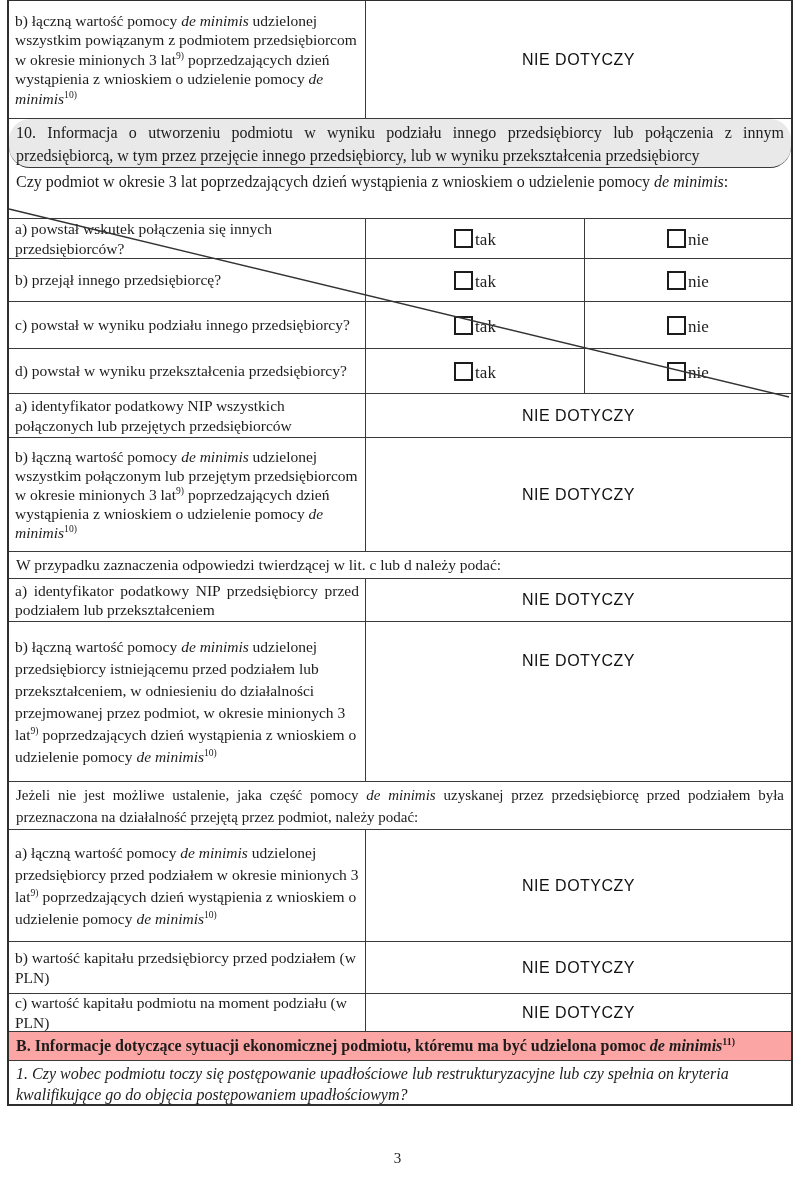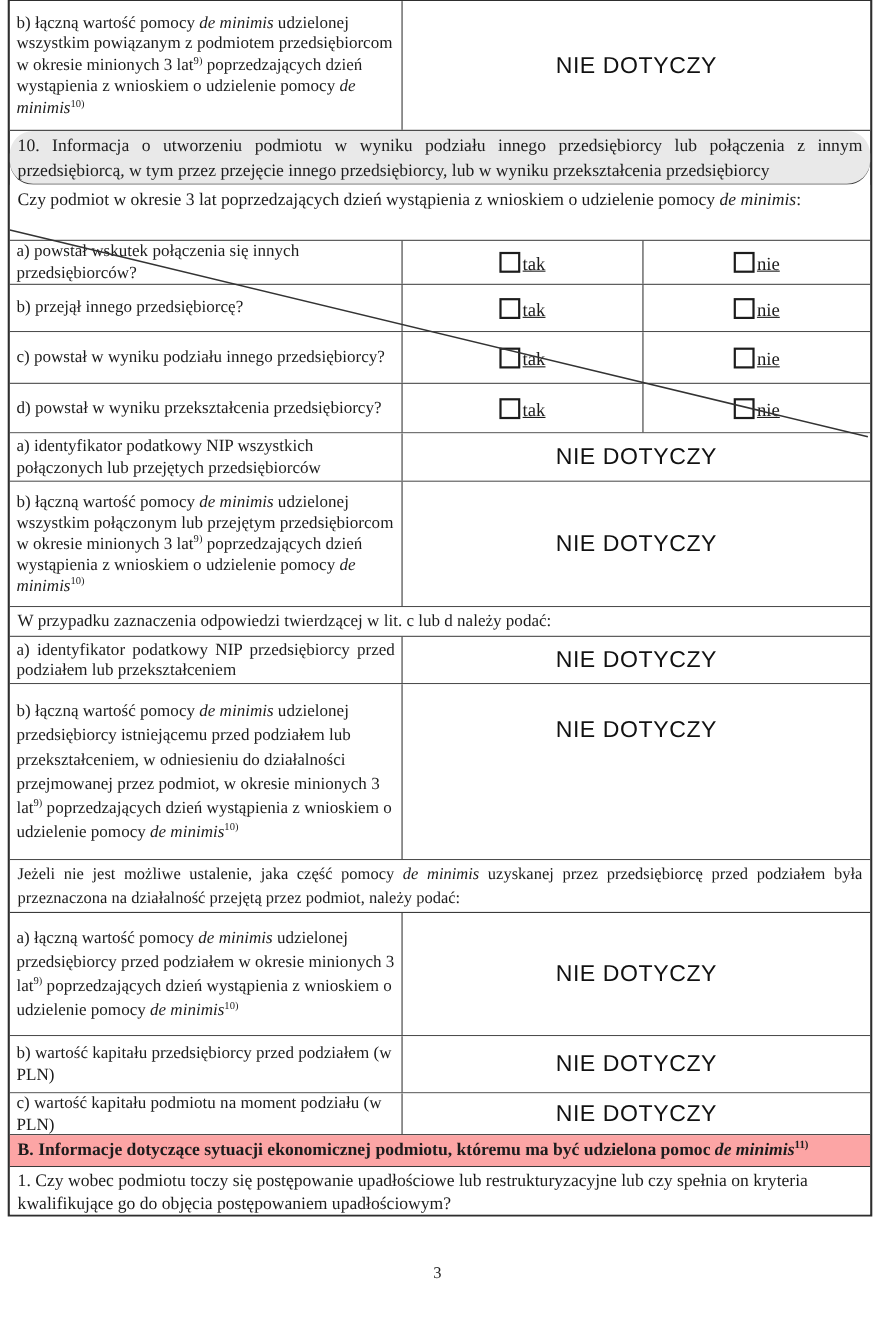--- a/index.html
+++ b/index.html
@@ -8,47 +8,47 @@
     width:795px; height:1200px; position:relative;
     font-family:"Liberation Serif", serif;
     color:#1c1c1c;
   }
   .page { position:absolute; top:0; left:0; width:795px; height:1200px; background:#ffffff; }
   .formtable {
     position:absolute; top:0; left:7px; width:786px;
     border:2px solid #2e2e2e; border-top:1px solid #2e2e2e;
   }
   .row { display:flex; width:100%; border-bottom:1px solid #3a3a3a; background:#fff; }
-  .row:last-child { border-bottom:none; }
+  .row:last-child { border-bottom:none;font-style:italic; }
   .cell { padding:2px 6px; }
   .label-cell {
     width:357px; flex:0 0 357px; border-right:1px solid #3a3a3a;
     display:flex; align-items:center;
     font-size:15.5px; line-height:19.5px;
   }
   .value-cell {
     flex:1; display:flex; align-items:center; justify-content:center;
   }
   .nd {
     font-family:"Liberation Sans", sans-serif;
-    font-size:21px; letter-spacing:0.5px; color:#111;
+    font-size:16px; letter-spacing:0.5px; color:#111;
   }
   .full-cell {
     width:100%; font-size:16px; line-height:23px; padding:2px 7px;
   }
   .justify { text-align:justify; }
   .sec-header { background:#e9e9e9;border-radius:21px; }
   .sec-header-b { background:#fca5a5; font-weight:bold; }
   .sec-header-b .full-cell { font-size:16px; line-height:24px; }
   .opt-cell {
     flex:0 0 219px; border-right:1px solid #3a3a3a;
     display:flex; align-items:center; justify-content:center;
   }
   .opt-cell.last { flex:1; border-right:none; }
-  .optwrap { display:flex; align-items:flex-end;text-decoration:underline; }
+  .optwrap { display:flex; align-items:flex-end; }
   .cb {
     width:19px; height:19px; border:2px solid #1c1c1c; background:#fff;
     display:inline-block; margin-right:2px;
   }
   .cbl { font-size:17px; line-height:16px; }
   sup { font-size:62%; line-height:0; }
   .lh22 { line-height:22px; }
   .lh19 { line-height:19px; }
   .strike-svg { position:absolute; top:0; left:0; pointer-events:none; z-index:5; }
   .pagenum {

